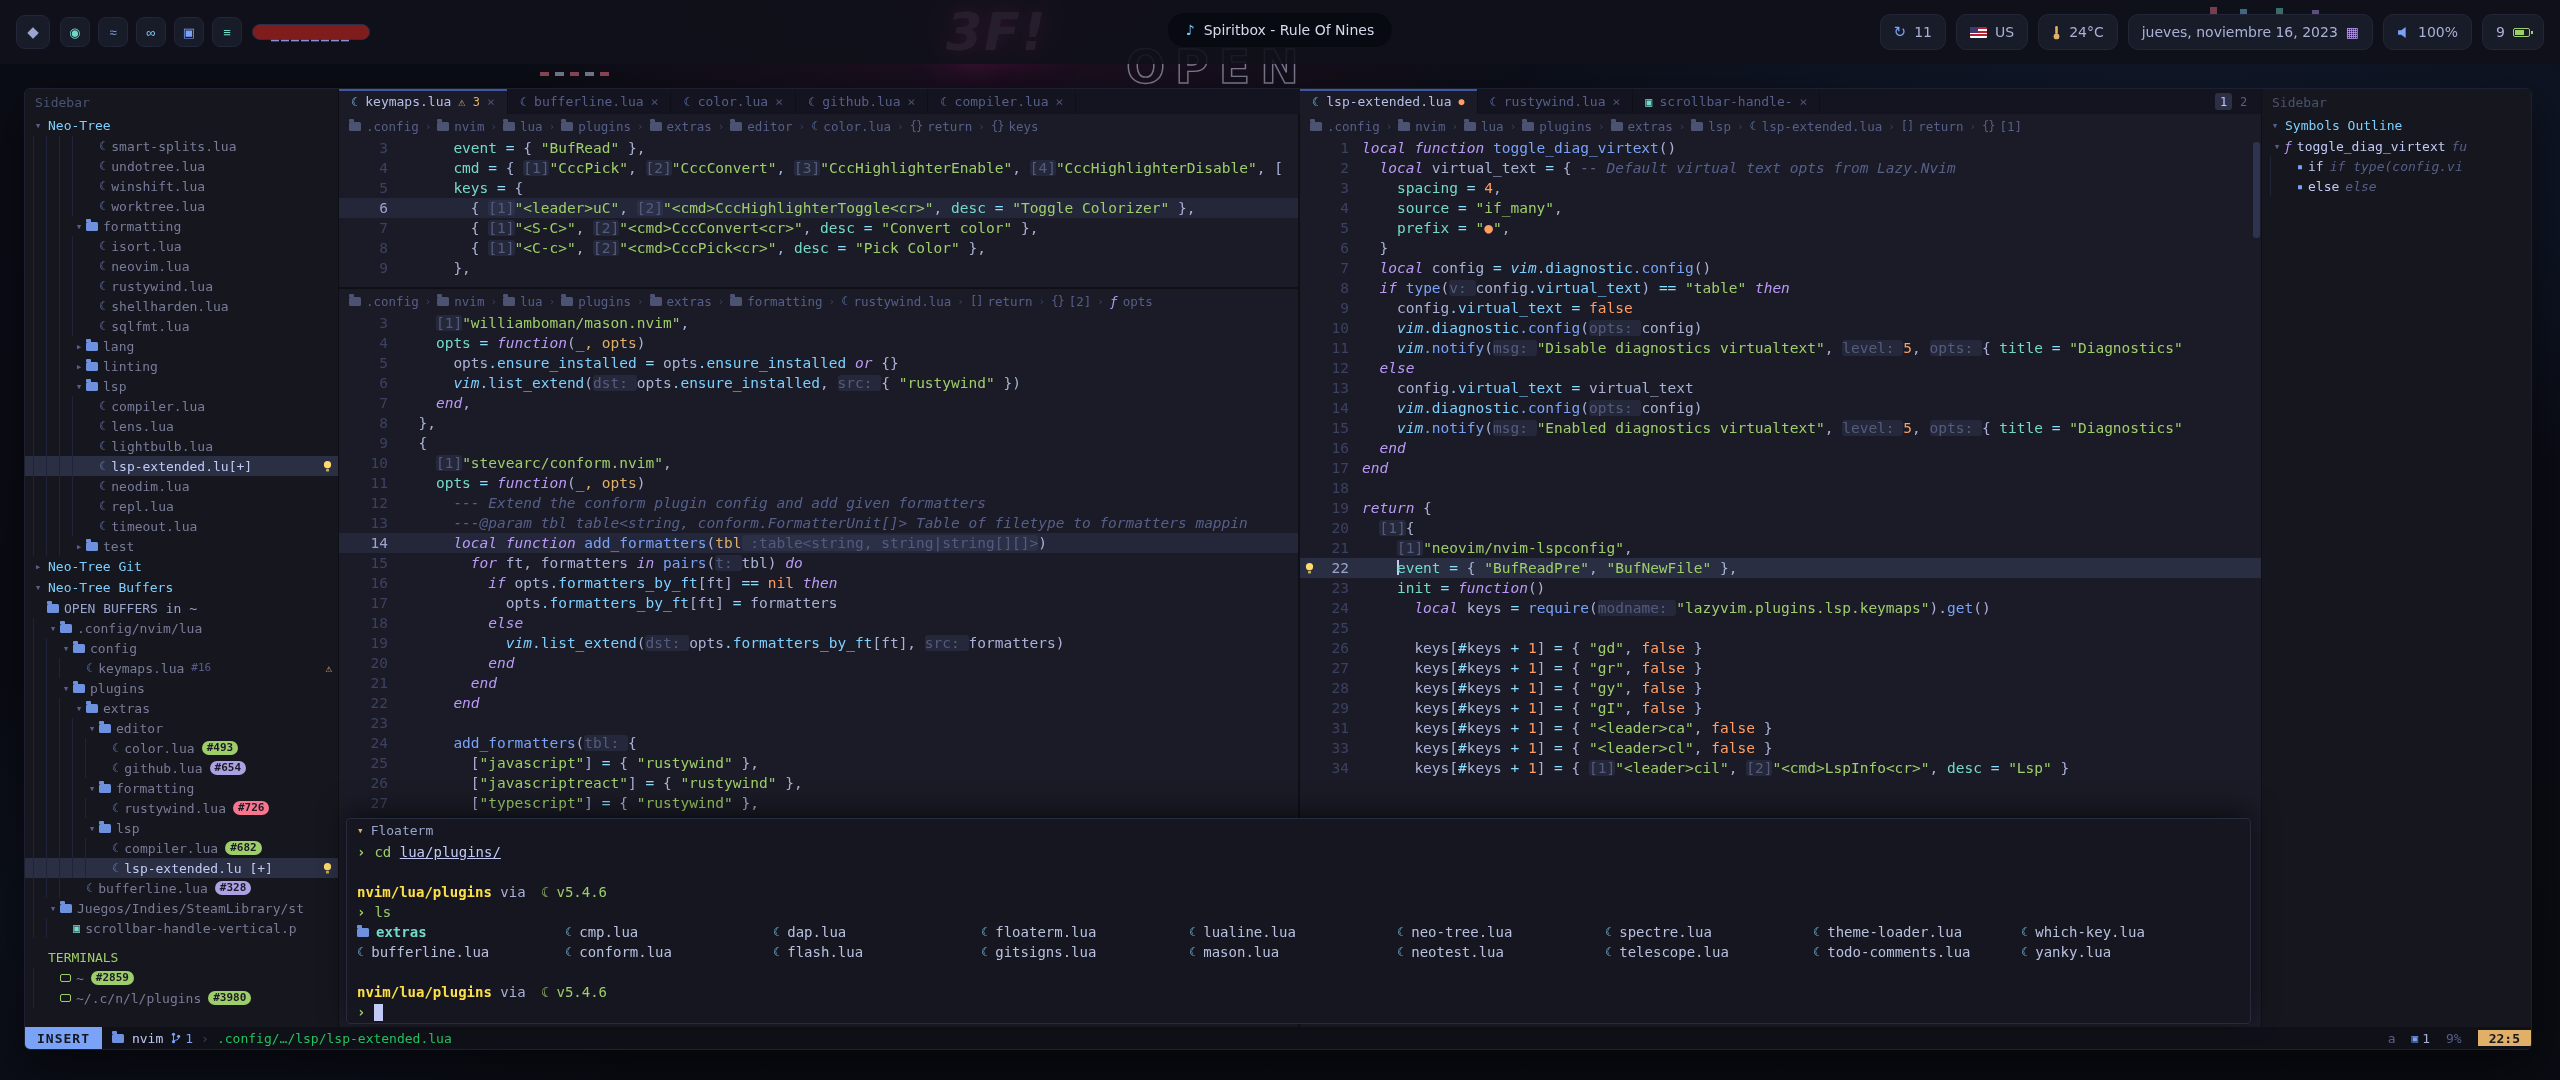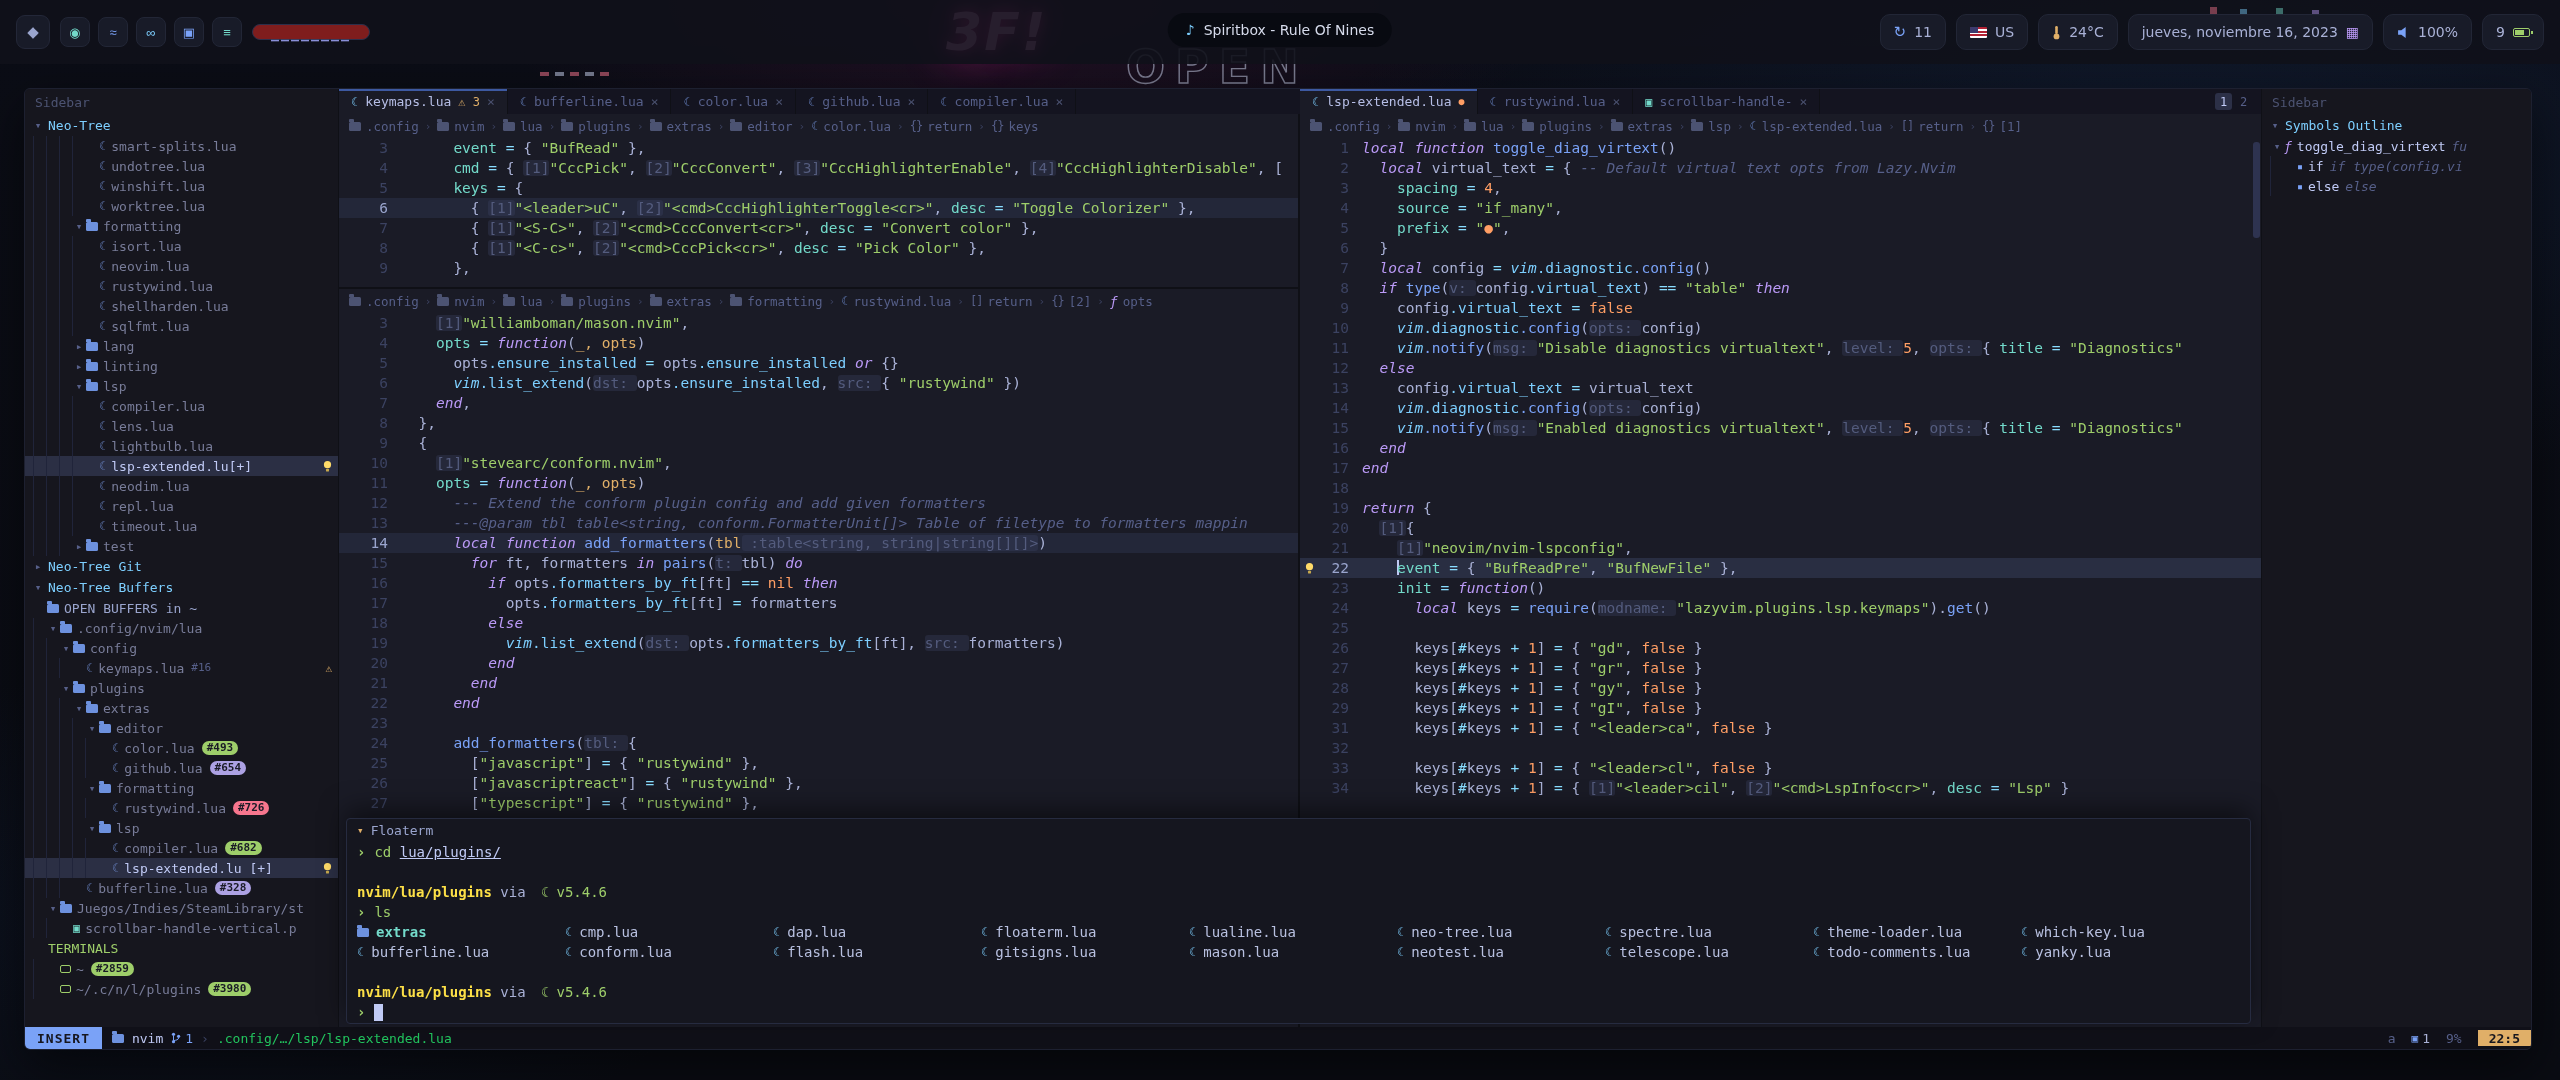--- a/index.html
+++ b/index.html
@@ -54,21 +54,21 @@
     grid-template-columns:314px 1fr 270px;grid-template-rows:1fr 22px;background:#16161e;
     border-radius:6px;overflow:hidden;border:1px solid #1d2030;box-shadow:0 18px 50px rgba(0,0,0,.55)}
 
   
   .sidebar-l,.sidebar-r{background:#16161e;overflow:hidden;padding:3px 0;
     font-family:"DejaVu Sans Mono","DejaVu Sans",monospace;font-size:13px;color:#787c99}
   .sidebar-l{border-right:1px solid #0f1016}
   .sidebar-r{border-left:1px solid #0f1016}
   .sb-title{color:#4c5372;padding:3px 10px 5px;font-size:13px}
   .sec-hdr{display:flex;align-items:center;height:21px;padding:0 6px;color:#7dcfff;cursor:pointer;white-space:nowrap}
-  .sec-hdr.term{color:#9ece6a;margin-top:0}
+  .sec-hdr.term{color:#9ece6a;margin-top:9px}
   .sec-t{margin-left:3px}
   .trow{display:flex;align-items:center;height:20px;padding:0 6px 0 8px;white-space:nowrap;overflow:hidden;cursor:pointer}
   .trow.sel{background:#2b2f44}
   .indent{display:inline-block;width:13px;height:20px;border-left:1px solid #20243a;flex:none}
   .x-chev{color:#565f89;width:14px;display:inline-block;text-align:center;flex:none;font-size:11px}
   .t-label{margin-left:5px;overflow:hidden;text-overflow:ellipsis}
   .trow.sel .t-label{color:#c0caf5}
   .trow.root .t-label{color:#9aa5ce}
   .badge{margin-left:7px;font-size:11px;line-height:14px;padding:0 5px;border-radius:7px;font-weight:bold;flex:none;color:#1a1b26}
   .v-plain{color:#565f89;background:none;padding:0;font-weight:normal}
@@ -1068,21 +1068,20 @@
                   <rect x="3.3" y="9.4" width="3.4" height="3.2" rx="1" fill="#c7a94e"></rect>
                 </svg></span><span class="ln">22</span><span class="code"><span class="tk-p">    </span><span class="caret"></span><span class="tk-t">event</span><span class="tk-o"> = </span><span class="tk-p">{ </span><span class="tk-s">"BufReadPre"</span><span class="tk-p">, </span><span class="tk-s">"BufNewFile"</span><span class="tk-p"> },</span></span></div>
             <div class="cl"><span class="sign"></span><span class="ln">23</span><span class="code"><span class="tk-p">    </span><span class="tk-t">init</span><span class="tk-o"> = </span><span class="tk-k">function</span><span class="tk-p">()</span></span></div>
             <div class="cl"><span class="sign"></span><span class="ln">24</span><span class="code"><span class="tk-p">      </span><span class="tk-k">local</span><span class="tk-p"> keys</span><span class="tk-o"> = </span><span class="tk-f">require</span><span class="tk-p">(</span><span class="tk-h">modname: </span><span class="tk-s">"lazyvim.plugins.lsp.keymaps"</span><span class="tk-p">).</span><span class="tk-f">get</span><span class="tk-p">()</span></span></div>
             <div class="cl"><span class="sign"></span><span class="ln">25</span><span class="code"></span></div>
             <div class="cl"><span class="sign"></span><span class="ln">26</span><span class="code"><span class="tk-p">      keys[</span><span class="tk-o">#</span><span class="tk-p">keys</span><span class="tk-o"> + </span><span class="tk-n">1</span><span class="tk-p">]</span><span class="tk-o"> = </span><span class="tk-p">{ </span><span class="tk-s">"gd"</span><span class="tk-p">, </span><span class="tk-n">false</span><span class="tk-p"> }</span></span></div>
             <div class="cl"><span class="sign"></span><span class="ln">27</span><span class="code"><span class="tk-p">      keys[</span><span class="tk-o">#</span><span class="tk-p">keys</span><span class="tk-o"> + </span><span class="tk-n">1</span><span class="tk-p">]</span><span class="tk-o"> = </span><span class="tk-p">{ </span><span class="tk-s">"gr"</span><span class="tk-p">, </span><span class="tk-n">false</span><span class="tk-p"> }</span></span></div>
             <div class="cl"><span class="sign"></span><span class="ln">28</span><span class="code"><span class="tk-p">      keys[</span><span class="tk-o">#</span><span class="tk-p">keys</span><span class="tk-o"> + </span><span class="tk-n">1</span><span class="tk-p">]</span><span class="tk-o"> = </span><span class="tk-p">{ </span><span class="tk-s">"gy"</span><span class="tk-p">, </span><span class="tk-n">false</span><span class="tk-p"> }</span></span></div>
             <div class="cl"><span class="sign"></span><span class="ln">29</span><span class="code"><span class="tk-p">      keys[</span><span class="tk-o">#</span><span class="tk-p">keys</span><span class="tk-o"> + </span><span class="tk-n">1</span><span class="tk-p">]</span><span class="tk-o"> = </span><span class="tk-p">{ </span><span class="tk-s">"gI"</span><span class="tk-p">, </span><span class="tk-n">false</span><span class="tk-p"> }</span></span></div>
             <div class="cl"><span class="sign"></span><span class="ln">31</span><span class="code"><span class="tk-p">      keys[</span><span class="tk-o">#</span><span class="tk-p">keys</span><span class="tk-o"> + </span><span class="tk-n">1</span><span class="tk-p">]</span><span class="tk-o"> = </span><span class="tk-p">{ </span><span class="tk-s">"&lt;leader&gt;ca"</span><span class="tk-p">, </span><span class="tk-n">false</span><span class="tk-p"> }</span></span></div>
-            <div class="cl"><span class="sign"></span><span class="ln">32</span><span class="code"></span></div>
             <div class="cl"><span class="sign"></span><span class="ln">33</span><span class="code"><span class="tk-p">      keys[</span><span class="tk-o">#</span><span class="tk-p">keys</span><span class="tk-o"> + </span><span class="tk-n">1</span><span class="tk-p">]</span><span class="tk-o"> = </span><span class="tk-p">{ </span><span class="tk-s">"&lt;leader&gt;cl"</span><span class="tk-p">, </span><span class="tk-n">false</span><span class="tk-p"> }</span></span></div>
             <div class="cl"><span class="sign"></span><span class="ln">34</span><span class="code"><span class="tk-p">      keys[</span><span class="tk-o">#</span><span class="tk-p">keys</span><span class="tk-o"> + </span><span class="tk-n">1</span><span class="tk-p">]</span><span class="tk-o"> = </span><span class="tk-p">{ </span><span class="tk-h">[1]</span><span class="tk-s">"&lt;leader&gt;cil"</span><span class="tk-p">, </span><span class="tk-h">[2]</span><span class="tk-s">"&lt;cmd&gt;LspInfo&lt;cr&gt;"</span><span class="tk-p">, </span><span class="tk-t">desc</span><span class="tk-o"> = </span><span class="tk-s">"Lsp"</span><span class="tk-p"> }</span></span></div>
           </div>
           <div class="scrollh"></div>
         </section>
       <div class="floaterm" id="floaterm">
           <div class="ft-title">
             <span class="gly">▾</span>
             <span>Floaterm</span>
           </div>

